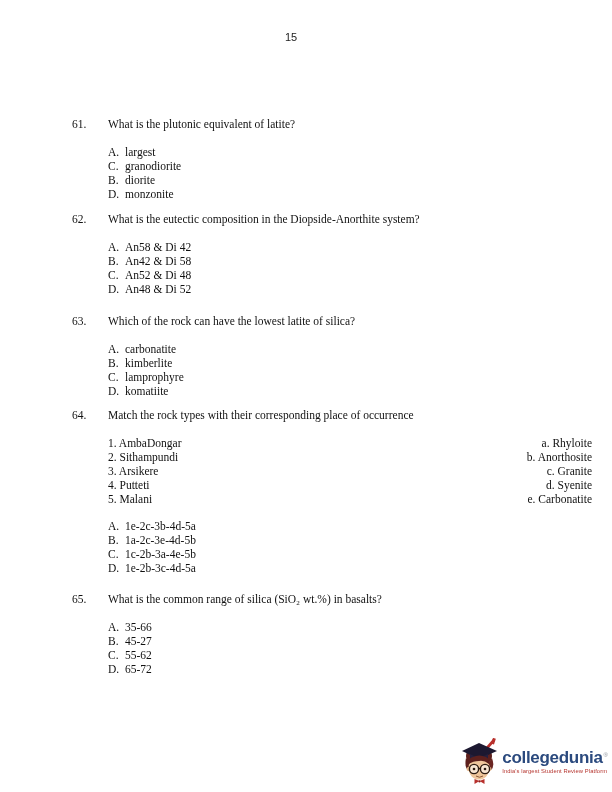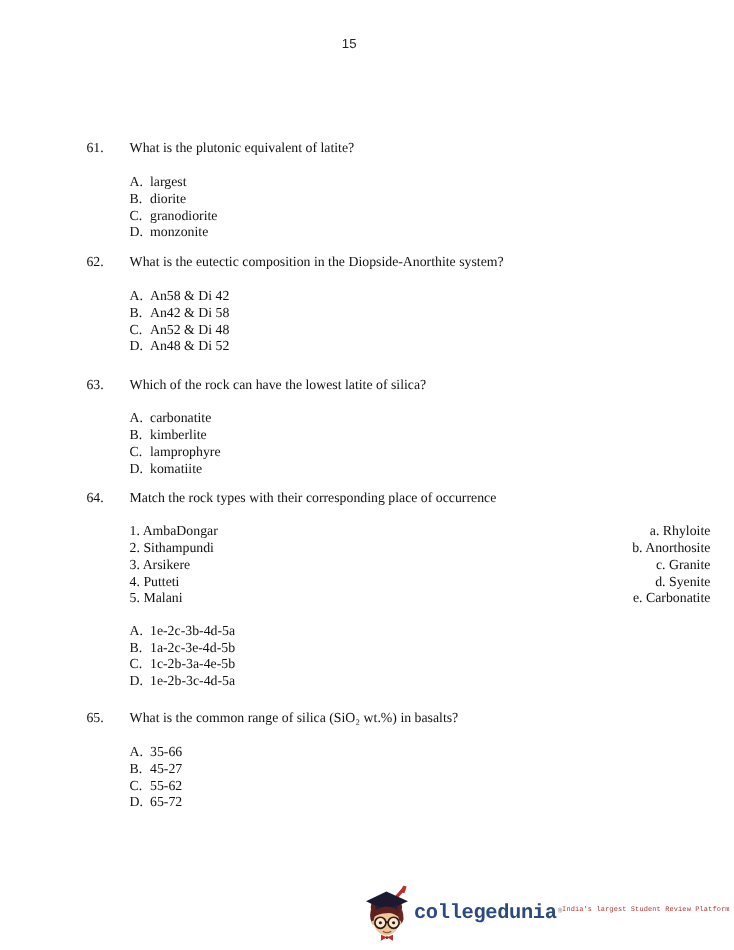--- a/index.html
+++ b/index.html
@@ -47,21 +47,21 @@
 
   
   .logo {
     position: absolute;
     right: 4px; bottom: 7px;
     display: flex;
     align-items: center;
     font-family: "Liberation Sans", "DejaVu Sans", sans-serif;
   }
   .mascot { width: 40px; height: 47px; margin-right: 2px; }
-  .logo-text { display: flex; flex-direction: row; font-family: Liberation Mono, monospace; }
+  .logo-text { display: flex; flex-direction: column; }
   .brand-row { display: flex; align-items: flex-start; }
   .brand {
     font-size: 17px;
     font-weight: bold;
     color: #2b4a7e;
     letter-spacing: -0.3px;
     line-height: 18px;
   }
   .brand-mark {
     font-size: 6px;
@@ -82,22 +82,22 @@
 <div class="page">
 
   <div class="page-number">15</div>
 
   <div class="question q61">
     <div class="q-num">61.</div>
     <div class="q-body">
       <div class="q-text">What is the plutonic equivalent of latite?</div>
       <div class="options">
         <div class="option"><span class="opt-label">A.</span><span>largest</span></div>
+        <div class="option"><span class="opt-label">C.</span><span>granodiorite</span></div>
         <div class="option"><span class="opt-label">B.</span><span>diorite</span></div>
-        <div class="option"><span class="opt-label">C.</span><span>granodiorite</span></div>
         <div class="option"><span class="opt-label">D.</span><span>monzonite</span></div>
       </div>
     </div>
   </div>
 
   <div class="question q62">
     <div class="q-num">62.</div>
     <div class="q-body">
       <div class="q-text">What is the eutectic composition in the Diopside-Anorthite system?</div>
       <div class="options">

